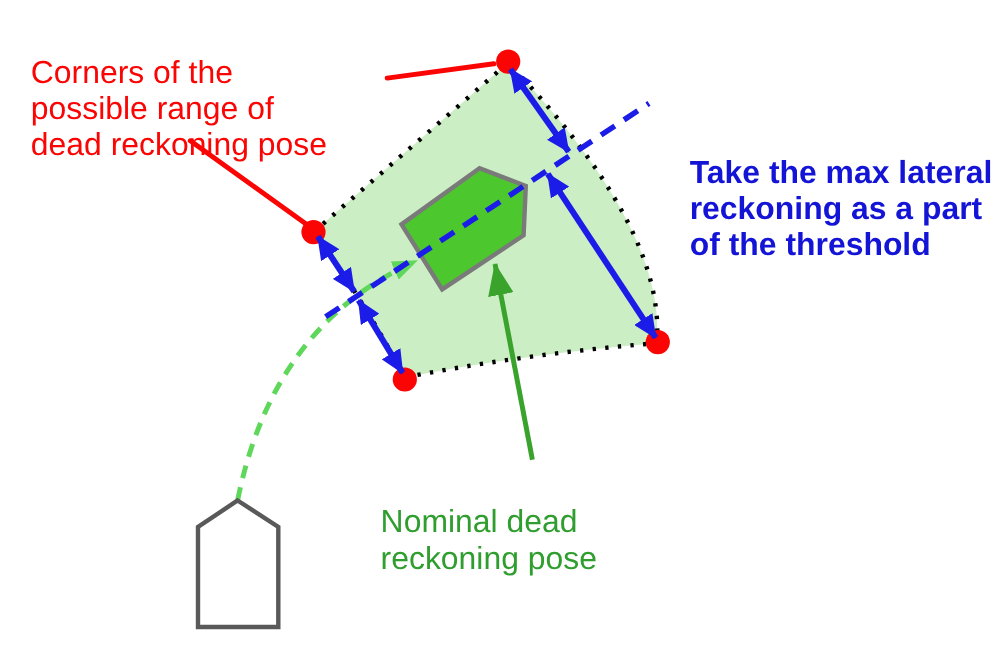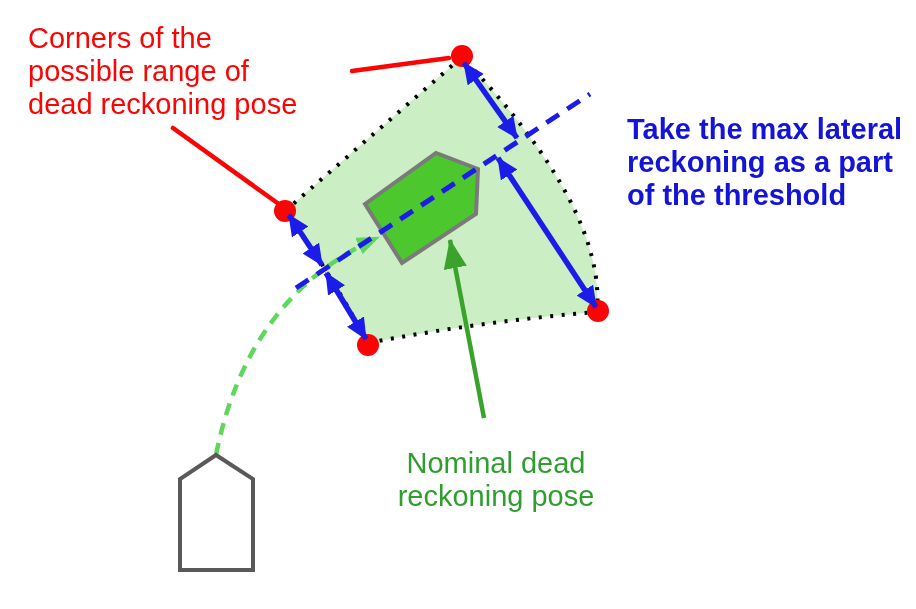--- a/index.html
+++ b/index.html
@@ -10,24 +10,25 @@
     background: #ffffff;
     overflow: hidden;
     font-family: "Liberation Sans", sans-serif;
   }
   .stage svg { position: absolute; left: 0; top: 0; }
   .label {
     position: absolute;
     font-size: 29px;
     line-height: 33px;
     white-space: pre-line;
+    margin-top: 28px;
   }
   .lbl-corners   { left: 28px;  top: 22px;  color: #fb0404; }
   .lbl-threshold { left: 627px; top: 113px; color: #1414d6; font-weight: bold; }
-  .lbl-nominal   { left: 346px; top: 447px; width: 300px; text-align: center; color: #2f9e2f; }
+  .lbl-nominal   { left: 346px; top: 431px; width: 300px; color: #2f9e2f; }
 </style>
 </head>
 <body>
 
 <div class="stage">
 
   <svg width="916" height="609" viewBox="0 0 916 609">
     <defs>
       <marker id="ah-blue-e" orient="auto" markerUnits="strokeWidth" markerWidth="4" markerHeight="3.6" refX="3.7" refY="1.8">
         <path d="M0,0 L3.9,1.8 L0,3.6 Z" fill="#1c1ce8"></path>

